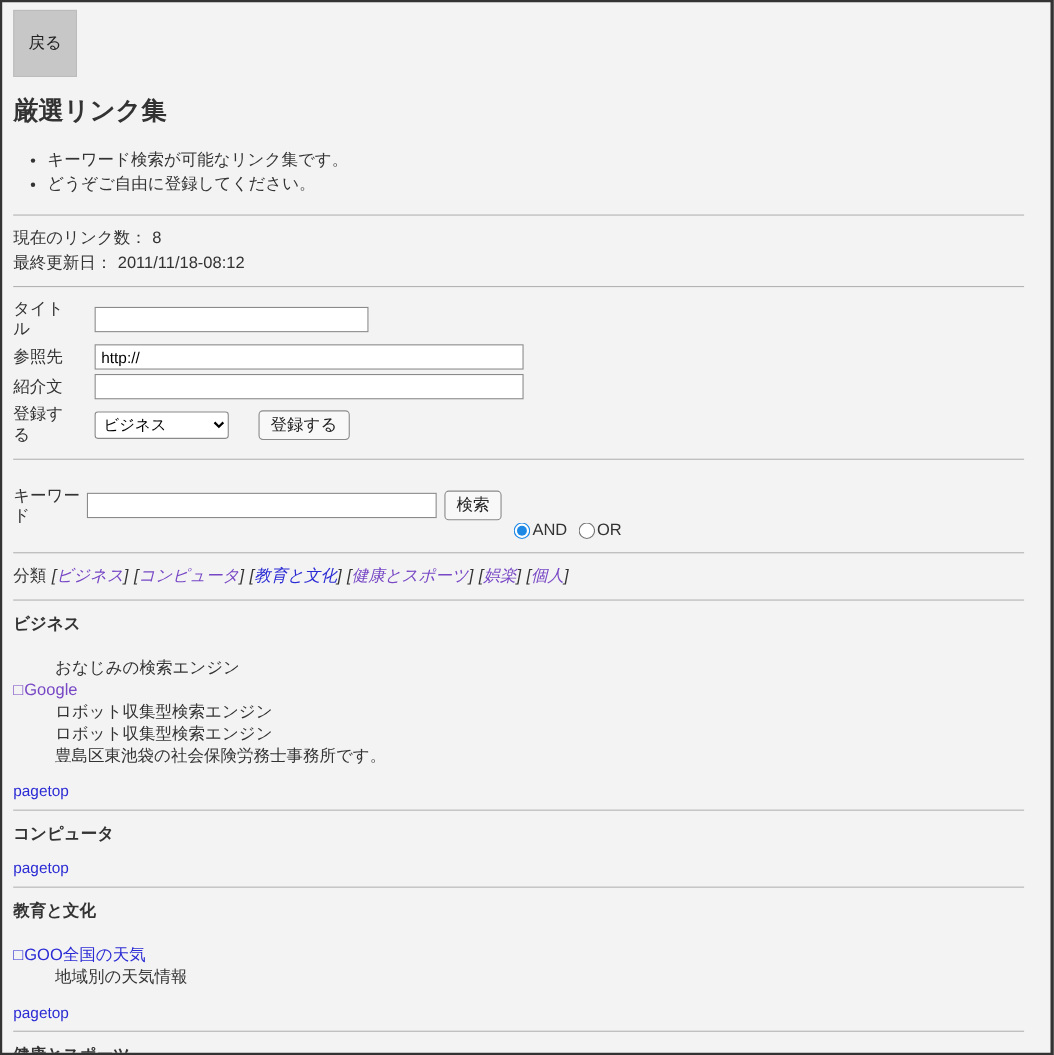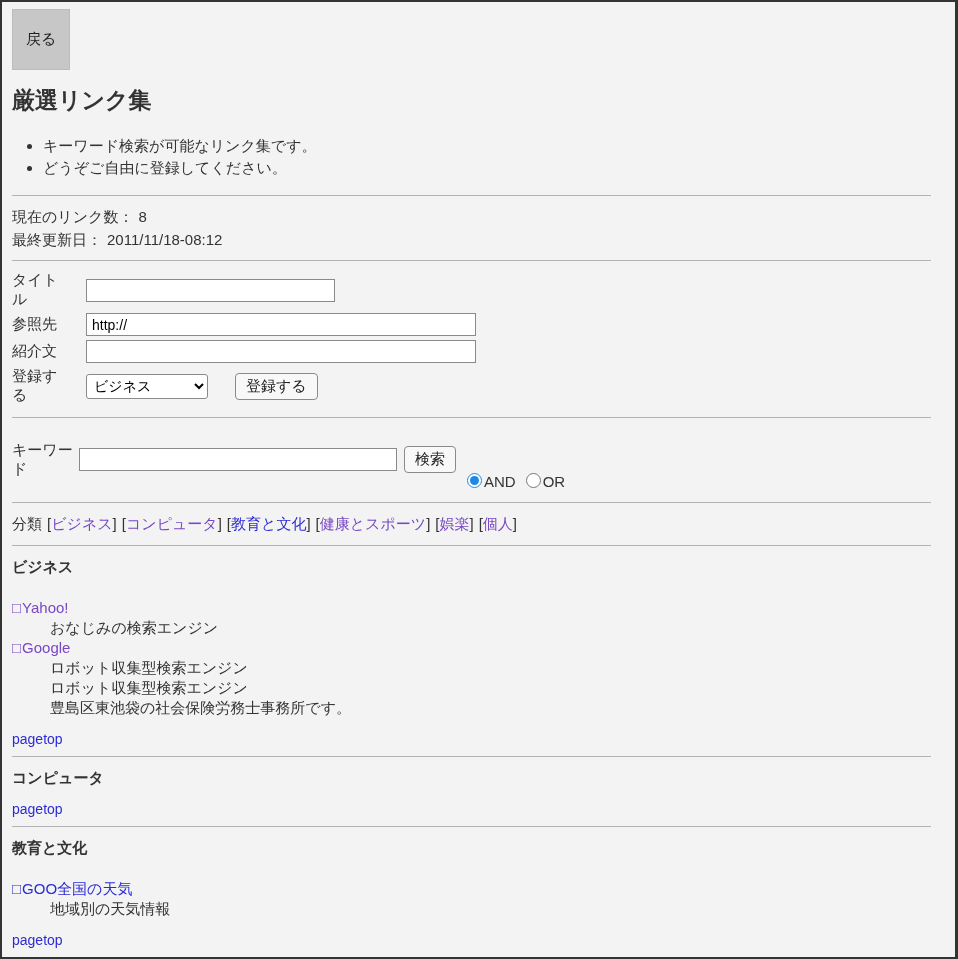--- a/index.html
+++ b/index.html
@@ -87,32 +87,32 @@
     cursor: pointer;
   }
   .keyword-row {
     display: flex;
     align-items: center;
     margin: 11px 0 12px 0;
   }
   .keyword-row .flabel { width: 67px; flex: none; }
   .w-keyword { width: 318px; }
   .radio-group { display: flex; align-items: center; margin-left: 11px; }
-  .radio-label { display: flex; align-items: flex-start; margin-right: 10px; cursor: pointer; margin-top: 44px; }
+  .radio-label { display: flex; align-items: flex-end; margin-right: 10px; cursor: pointer; margin-top: 44px; }
   .radio-label input {
     width: 15px; height: 15px;
     margin: 0 2px 0 0;
     accent-color: #1e88e5;
   }
 
   a { text-decoration: none; }
   a.lnk { color: #2b2bd5; }
   a.lnk.visited { color: #7747c5; }
   .cats-row { margin: 10px 0 11px 0; line-height: 21px; }
-  .cats-row .cat { margin-left: 5px; }
+  .cats-row .cat { margin-left: 5px; font-style: italic; }
   .cats-row .br { color: #333; }
 
   .section h2 {
     font-size: 15px;
     font-weight: bold;
     margin: 12px 0 0 0;
     color: #333;
   }
   .links { line-height: 20px; }
   .links:not(:empty) { margin-top: 21px; }
@@ -194,21 +194,20 @@
   <div class="cats-row">
     <span>分類</span><span class="cat"><span class="br">[</span><a href="#" class="lnk visited">ビジネス</a><span class="br">]</span></span><span class="cat"><span class="br">[</span><a href="#" class="lnk visited">コンピュータ</a><span class="br">]</span></span><span class="cat"><span class="br">[</span><a href="#" class="lnk">教育と文化</a><span class="br">]</span></span><span class="cat"><span class="br">[</span><a href="#" class="lnk visited">健康とスポーツ</a><span class="br">]</span></span><span class="cat"><span class="br">[</span><a href="#" class="lnk visited">娯楽</a><span class="br">]</span></span><span class="cat"><span class="br">[</span><a href="#" class="lnk visited">個人</a><span class="br">]</span></span>
   </div>
 
   <hr class="divider">
 
   
   <div class="section">
     <h2>ビジネス</h2>
     <div class="links">
-        <div class="link-row"><a href="#" class="lnk visited"><span class="sq">□</span><span>Yahoo!</span></a></div>
         <div class="link-desc">おなじみの検索エンジン</div>
         <div class="link-row"><a href="#" class="lnk visited"><span class="sq">□</span><span>Google</span></a></div>
         <div class="link-desc">ロボット収集型検索エンジン</div>
         <div class="link-desc">ロボット収集型検索エンジン</div>
         <div class="link-desc">豊島区東池袋の社会保険労務士事務所です。</div>
       </div>
     <div class="pagetop-row"><a href="#">pagetop</a></div>
     <hr class="divider">
   </div>
 

